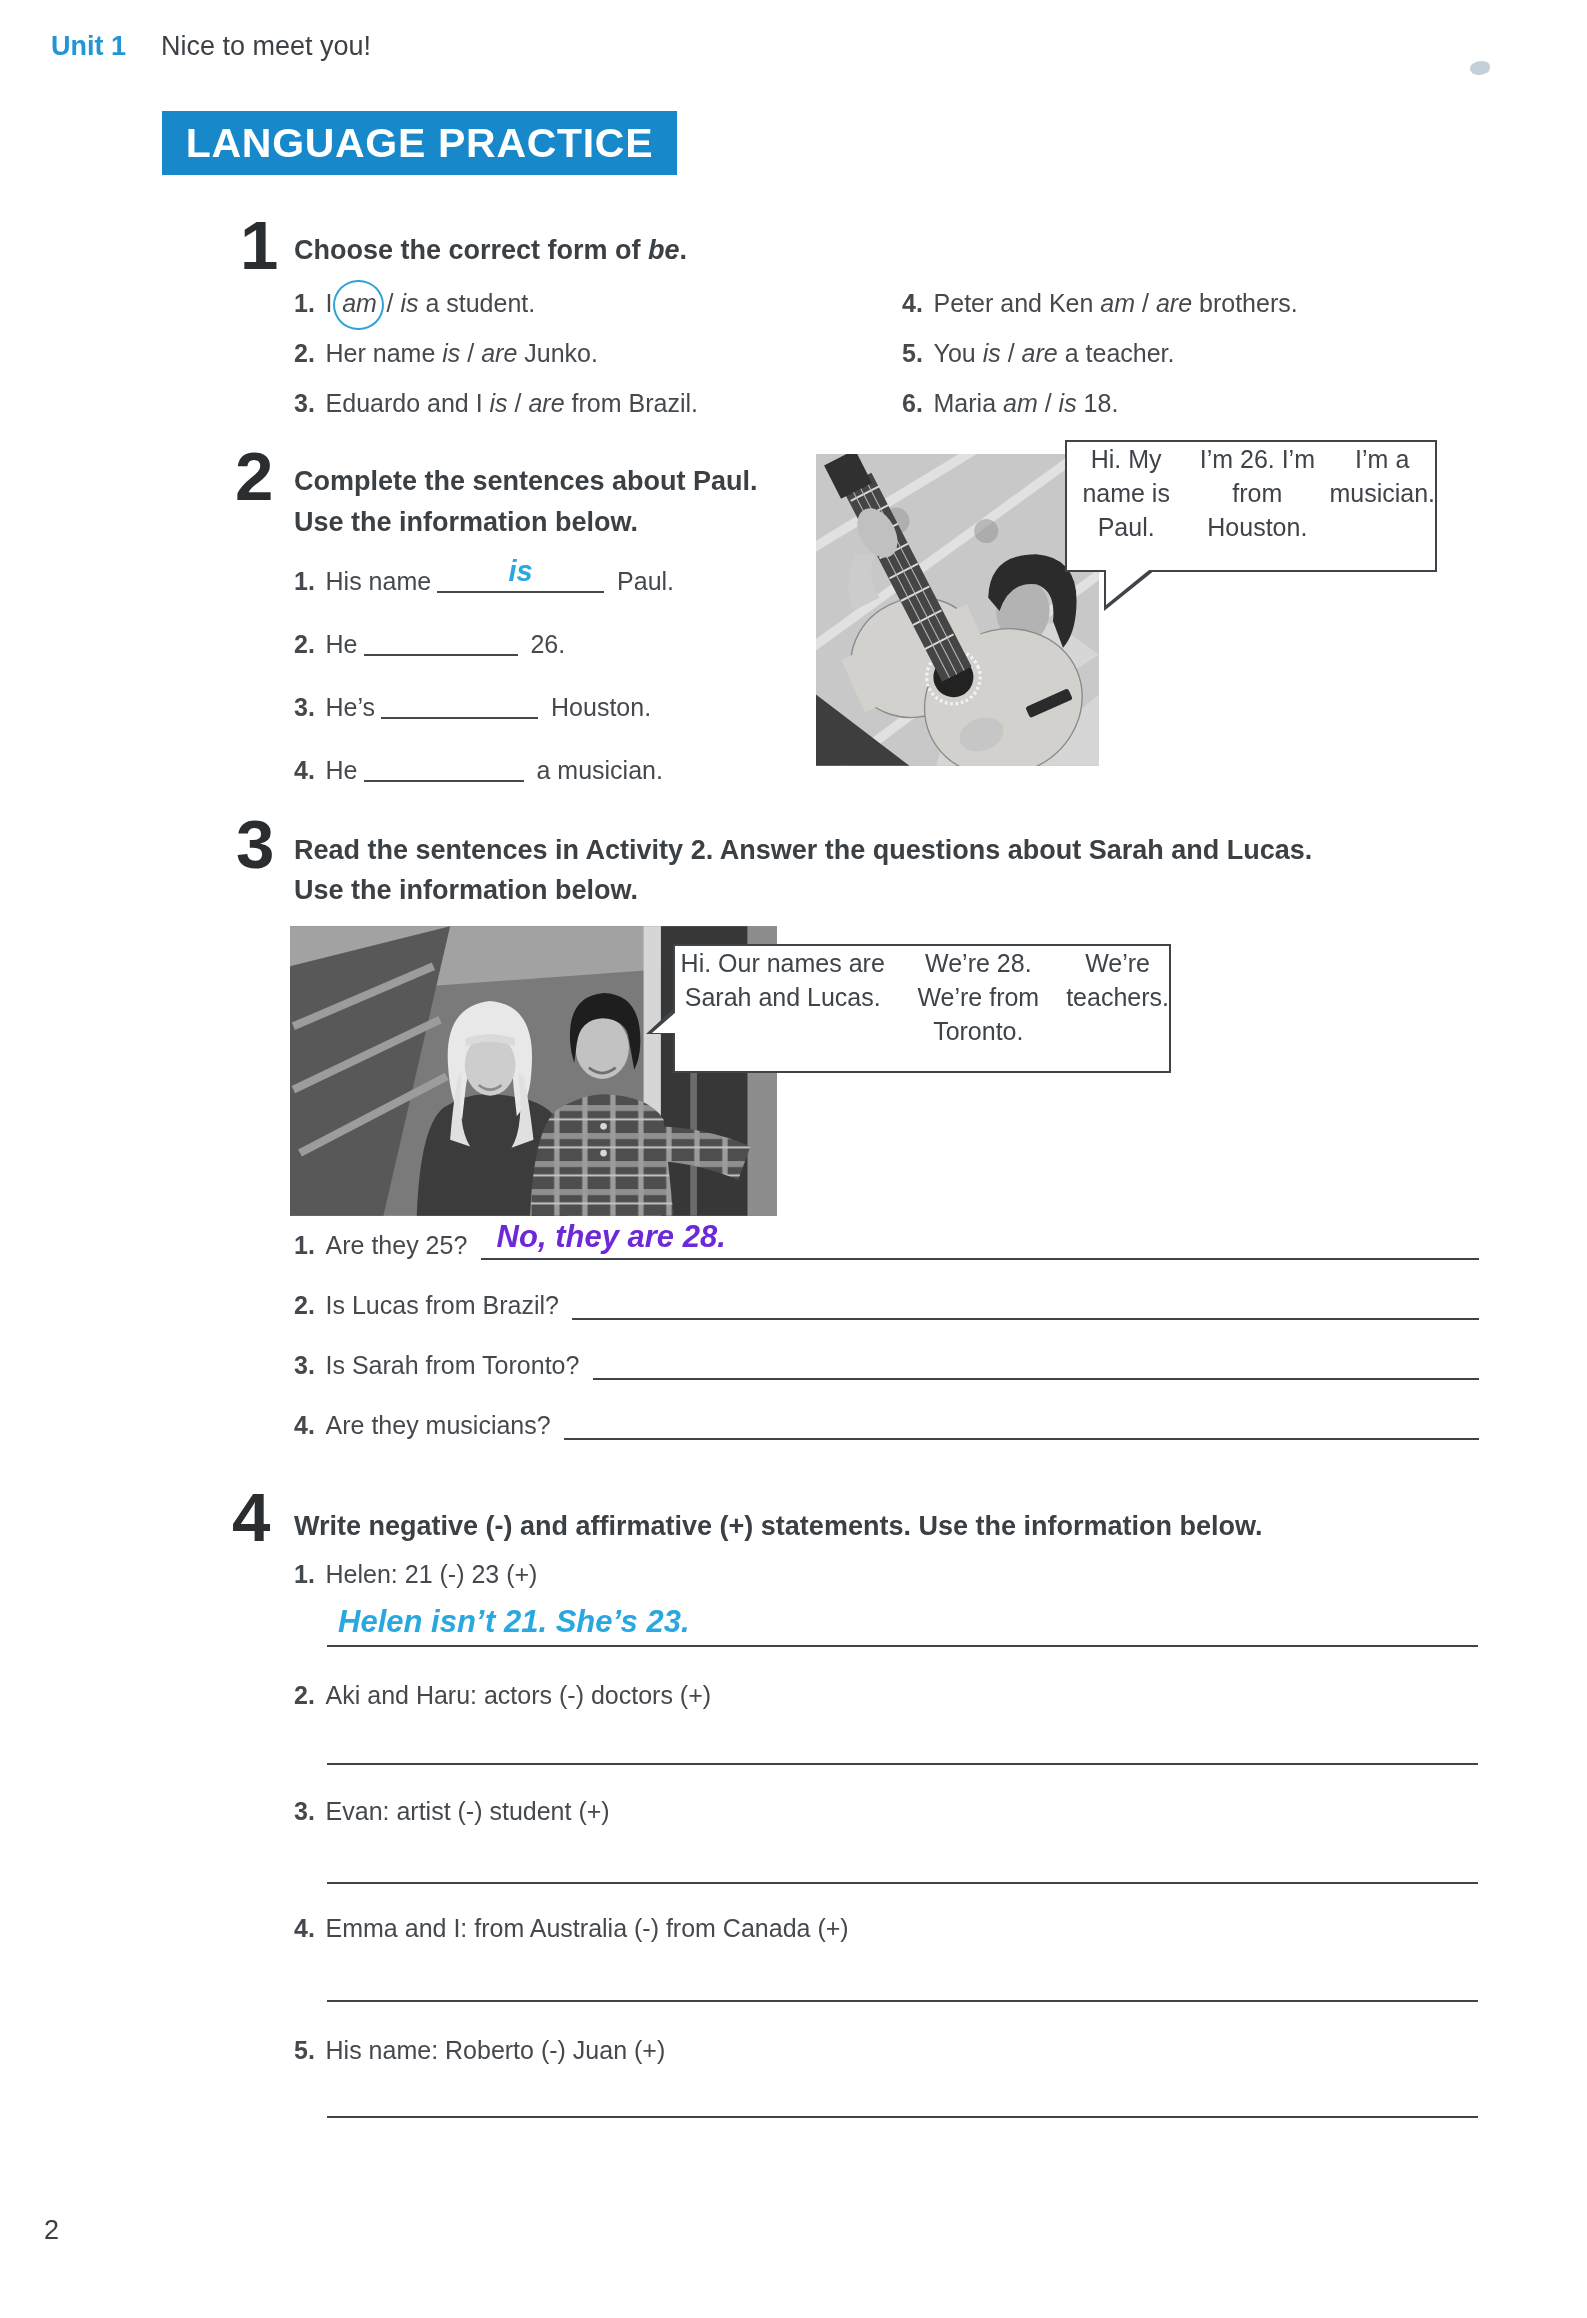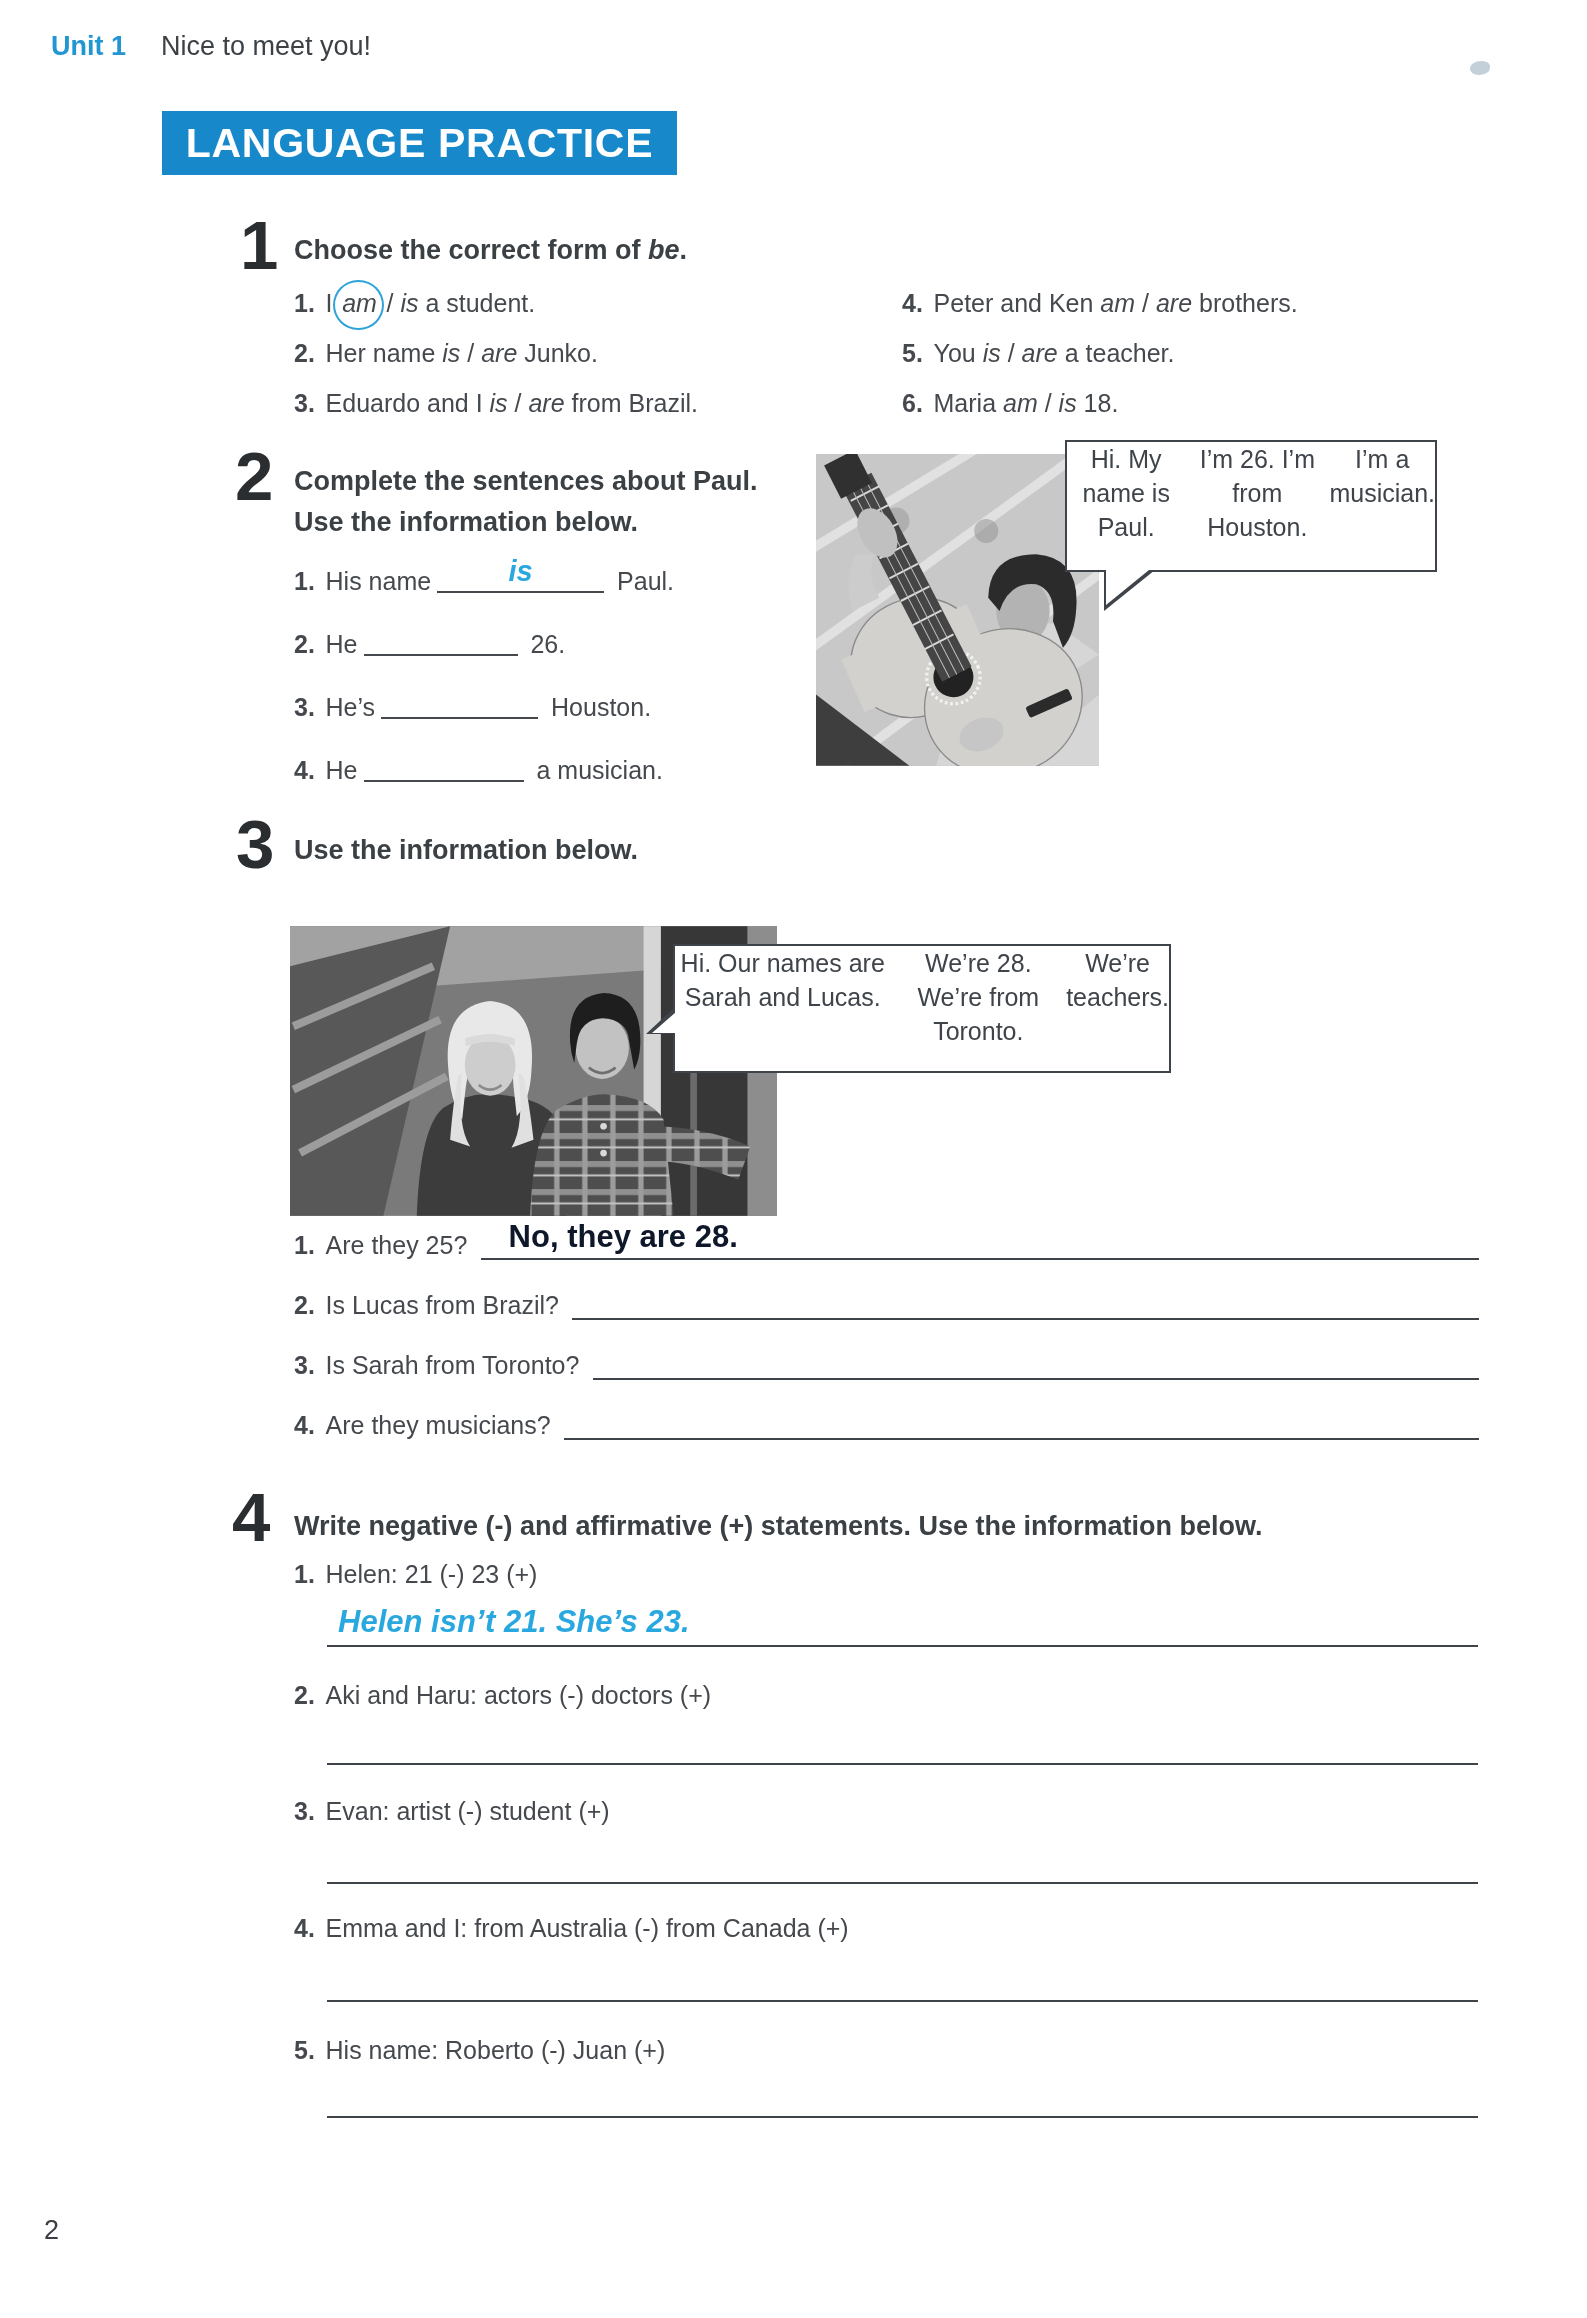--- a/index.html
+++ b/index.html
@@ -64,22 +64,22 @@
   .bubble-paul .tail-o{bottom:-41px;left:37px;border-top:41px solid #3f444a;border-right:51px solid transparent;}
   .bubble-paul .tail-i{bottom:-35px;left:39px;border-top:35px solid #ffffff;border-right:43px solid transparent;}
   .bubble-couple .tail-o{left:-29px;top:61px;border-right:29px solid #3f444a;border-top:27px solid transparent;}
   .bubble-couple .tail-i{left:-23.4px;top:66px;border-right:24px solid #ffffff;border-top:21.4px solid transparent;}
 
   
   .a3q{position:absolute;left:294px;top:1229px;width:1185px;display:flex;flex-direction:column;gap:29px;}
   .qrow{display:flex;align-items:flex-end;font-size:25px;height:31px;}
   .qrow .q{margin-right:4px;white-space:nowrap;}
   .ansline{flex:1;margin-left:9.3px;border-bottom:2.3px solid #3f444a;height:31px;position:relative;}
-  .ansline .hand{position:absolute;left:28px;bottom:2.7px;color:#0f172a;font-size:31px;font-weight:600;
-                 white-space:nowrap;}
+  .ansline .hand{position:absolute;left:16px;bottom:2.7px;color:#6d28d9;font-size:31px;font-weight:600;
+                 font-style:italic;white-space:nowrap;}
 
   
   .a4p{position:absolute;left:294px;font-size:25px;display:flex;align-items:baseline;}
   .a4line{position:absolute;left:327px;width:1151px;border-bottom:2.7px solid #3f444a;height:0;}
   .a4hand{position:absolute;left:338px;top:1604px;color:#29a8df;font-size:31px;font-weight:600;
           font-style:italic;white-space:nowrap;}
 
   .pagenum{position:absolute;left:44px;top:2215px;font-size:27px;color:#3b3f43;}
 </style>
 </head>
@@ -205,20 +205,21 @@
   <div class="bubble bubble-paul">
     <div>Hi. My name is Paul.</div>
     <div>I’m 26. I’m from Houston.</div>
     <div>I’m a musician.</div>
     <span class="tail tail-o"></span>
     <span class="tail tail-i"></span>
   </div>
 
   <div class="bignum n3">3</div>
   <div class="heading a3h">
+    <div>Read the sentences in Activity 2. Answer the questions about Sarah and Lucas.</div>
     <div>Use the information below.</div>
   </div>
 
   <div class="photo photo-couple">
     <svg viewBox="0 0 730 434">
       <rect width="730" height="434" fill="#7a7a7a"></rect>
       <path d="M0 0 L730 0 L730 52 L0 105 Z" fill="#a2a2a2"></path>
       <path d="M0 60 L240 0 L140 434 L0 434 Z" fill="#585858"></path>
       <g stroke="#9c9c9c" stroke-width="12">
         <line x1="5" y1="150" x2="215" y2="60"></line>

